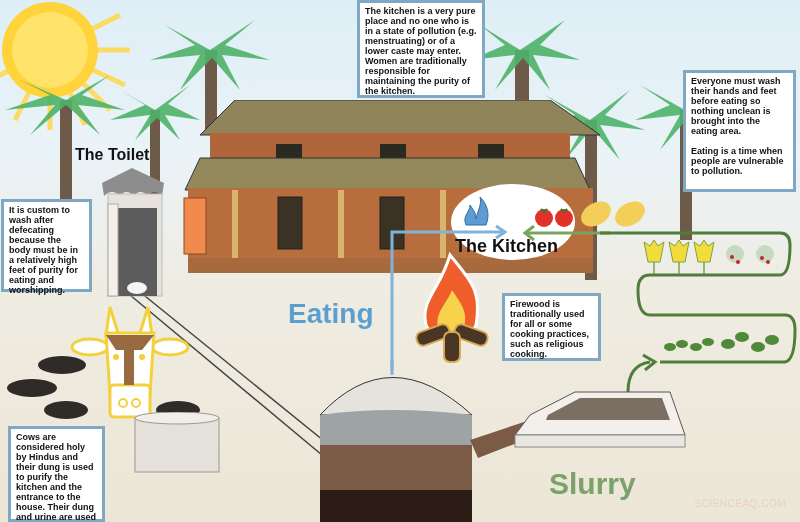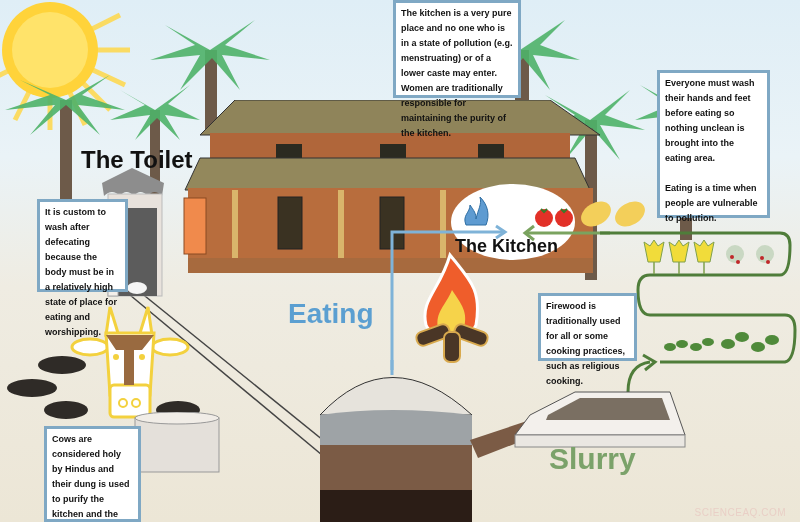--- a/index.html
+++ b/index.html
@@ -10,34 +10,33 @@
     background: linear-gradient(180deg, #dfeef6 0%, #eaf3f7 30%, #efece2 55%, #ece6d6 100%);
   }
   .abs { position: absolute; }
   .note {
     position: absolute;
     background: #ffffff;
     border: 3px solid #7fa8c4;
     font-family: "Liberation Sans", sans-serif;
     font-weight: bold;
     font-size: 9px;
-    line-height: 15px;
+    line-height: 10px;
     color: #111;
     padding: 3px 5px;
     white-space: pre-line;
-    margin-left: 36px;
   }
   .title-label {
     position: absolute;
     font-family: "Liberation Sans", sans-serif;
     font-weight: bold;
     white-space: nowrap;
   }
   .watermark {
-    position: absolute; right: 14px; bottom: 4px;
+    position: absolute; right: 14px; bottom: 13px;
     font-size: 10px; color: #e9cfc6; letter-spacing: 0.5px;
   }
 </style>
 </head>
 <body>
 
 <svg class="abs" style="left:-40px;top:-40px" width="180" height="180" viewBox="0 0 180 180">
   <g stroke="#ffd84a" stroke-width="5" opacity="0.85">
     <line x1="90" y1="90" x2="170" y2="90"></line>
       <line x1="90" y1="90" x2="90" y2="170"></line>
@@ -206,27 +205,27 @@
   <line x1="92" y1="0" x2="92" y2="15" stroke="#7fb3d8" stroke-width="3"></line>
 </svg>
 
 <svg class="abs" style="left:470px;top:390px" width="230" height="80" viewBox="0 0 230 80">
   <polygon points="0,50 60,30 70,44 8,68" fill="#7b5b45"></polygon>
   <polygon points="60,25 105,2 200,2 215,45 45,45" fill="#f3f0ec" stroke="#555"></polygon>
   <polygon points="78,25 110,8 192,8 200,30 76,30" fill="#7a6f62"></polygon>
   <rect x="45" y="45" width="170" height="12" fill="#eae7e2" stroke="#888"></rect>
 </svg>
 
-<div class="title-label" style="left:81px;top:146px;font-size:24px;color:#111;">The Toilet</div>
+<div class="title-label" style="left:75px;top:146px;font-size:16px;color:#111;">The Toilet</div>
 <div class="title-label" style="left:455px;top:236px;font-size:18px;color:#111;">The Kitchen</div>
 <div class="title-label" style="left:288px;top:298px;font-size:28px;color:#5b9fd1;">Eating</div>
-<div class="title-label" style="left:549px;top:442px;font-size:30px;color:#7ba26a;">Slurry</div>
+<div class="title-label" style="left:549px;top:467px;font-size:30px;color:#7ba26a;">Slurry</div>
 
 <div class="note" style="left:357px;top:0;width:128px;height:98px;">The kitchen is a very pure place and no one who is in a state of pollution (e.g. menstruating) or of a lower caste may enter.
 Women are traditionally responsible for maintaining the purity of the kitchen.</div>
-<div class="note" style="left:621px;top:70px;width:113px;height:148px;">Everyone must wash their hands and feet before eating so nothing unclean is brought into the eating area.
+<div class="note" style="left:683px;top:70px;width:113px;height:122px;">Everyone must wash their hands and feet before eating so nothing unclean is brought into the eating area.
 
 Eating is a time when people are vulnerable to pollution.</div>
-<div class="note" style="left:1px;top:199px;width:91px;height:93px;">It is custom to wash after defecating because the body must be in a relatively high state of place for eating and worshipping.</div>
+<div class="note" style="left:1px;top:199px;width:91px;height:93px;">It is custom to wash after defecating because the body must be in a relatively high feet of purity for eating and worshipping.</div>
 <div class="note" style="left:502px;top:293px;width:99px;height:68px;">Firewood is traditionally used for all or some cooking practices, such as religious cooking.</div>
 <div class="note" style="left:8px;top:426px;width:97px;height:96px;">Cows are considered holy by Hindus and their dung is used to purify the kitchen and the entrance to the house. Their dung and urine are used in many religious ceremonies.</div>
 
 <div class="watermark">SCIENCEAQ.COM</div>
 
 </body></html>

